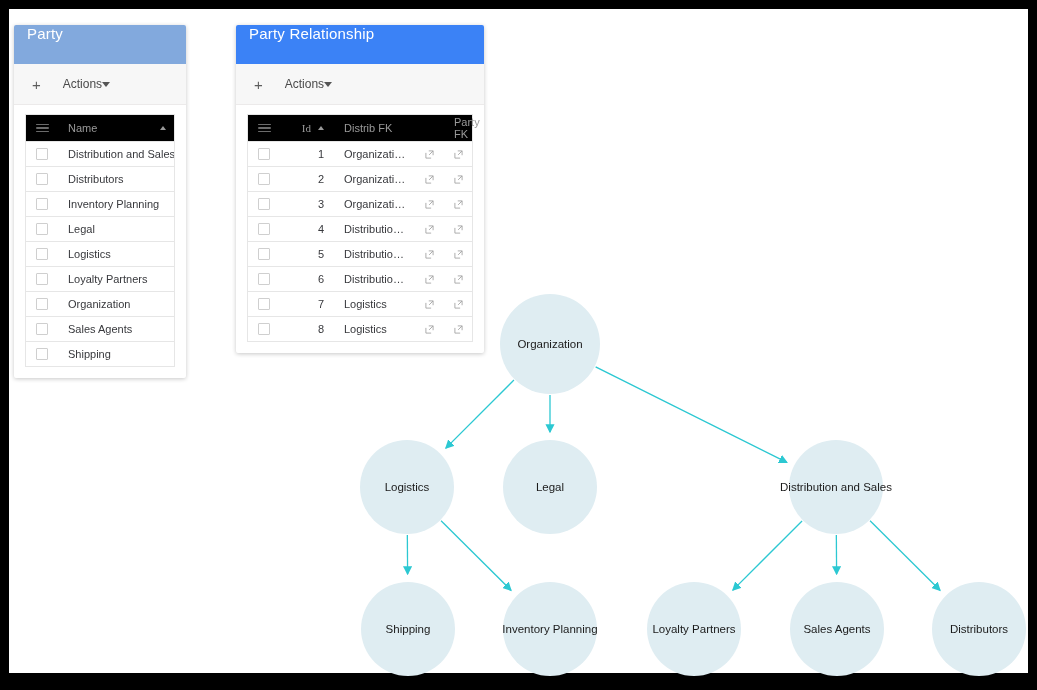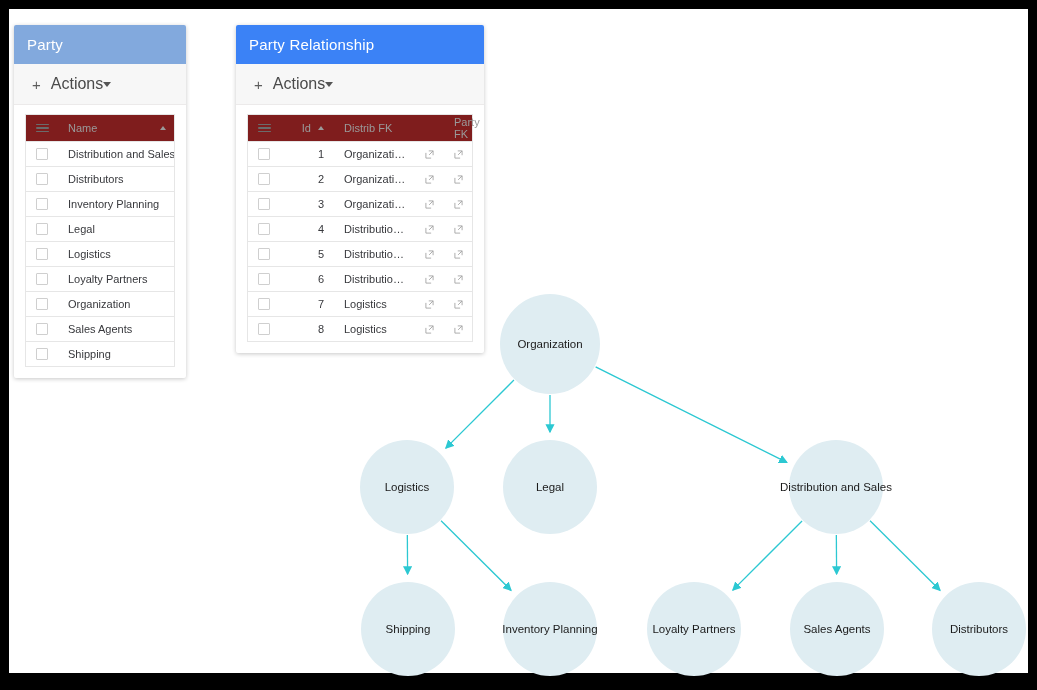--- a/index.html
+++ b/index.html
@@ -34,21 +34,20 @@
     background: #ffffff;
     box-shadow: 0 1px 4px rgba(0,0,0,0.22);
     border-radius: 2px;
     overflow: hidden;
   }
   .panel-header {
     color: #ffffff;
     font-size: 15px;
     letter-spacing: .2px;
     display: flex;
-    align-items: center;
     padding-left: 13px;
     height: 39px;
     box-sizing: border-box;
   }
   .panel-toolbar {
     height: 41px;
     background: #f7f7f7;
     display: flex;
     align-items: center;
     padding-left: 12px;
@@ -57,22 +56,22 @@
   }
   .tb-plus {
     color: #5d5d5d;
     font-size: 15px;
     line-height: 1;
     padding: 3px 6px;
     cursor: pointer;
   }
   .tb-actions {
     color: #4a4a4a;
-    font-size: 16px;
-    margin-left: 4px;
+    font-size: 12px;
+    margin-left: 16px;
     display: flex;
     align-items: center;
     cursor: pointer;
   }
   .caret-down {
     width: 0; height: 0;
     border-left: 4px solid transparent;
     border-right: 4px solid transparent;
     border-top: 5px solid #555;
   }
@@ -87,21 +86,21 @@
     border-bottom: none;
     box-sizing: border-box;
     width: 100%;
   }
   .grid-head, .grid-row {
     display: flex;
     align-items: center;
     border-bottom: 1px solid #e6e6e6;
     box-sizing: border-box;
   }
-  .grid-head { height: 27px; background:#7f1d1d; }
+  .grid-head { height: 27px; background:#000000; }
   .grid-row  { height: 25px; background:#fff; }
 
   .cell-sel {
     width: 32px;
     flex: 0 0 32px;
     display: flex;
     align-items: center;
     justify-content: center;
   }
   .hamburger {
@@ -149,21 +148,21 @@
     opacity: .62;
     cursor: pointer;
     line-height: 0;
   }
 
   
   .p-name { flex: 1 1 auto; padding-left: 10px; }
 
   
   .r-id     { flex: 0 0 44px; padding-right: 10px; justify-content: flex-end; }
-  .r-id-h   { flex: 0 0 44px; padding-right: 10px; justify-content: flex-end; }
+  .r-id-h   { flex: 0 0 44px; padding-right: 10px; justify-content: flex-end; font-family: Liberation Serif, serif; }
   .r-parent { flex: 0 0 100px; padding-left: 10px; position: relative; }
   .r-child  { flex: 1 1 auto;  padding-left: 10px; position: relative; }
   .r-txt { overflow:hidden; text-overflow:ellipsis; white-space:nowrap; max-width:62px; }
 
   
   #graph {
     position: absolute;
     left: 0; top: 0;
     width: 1037px;
     height: 690px;

